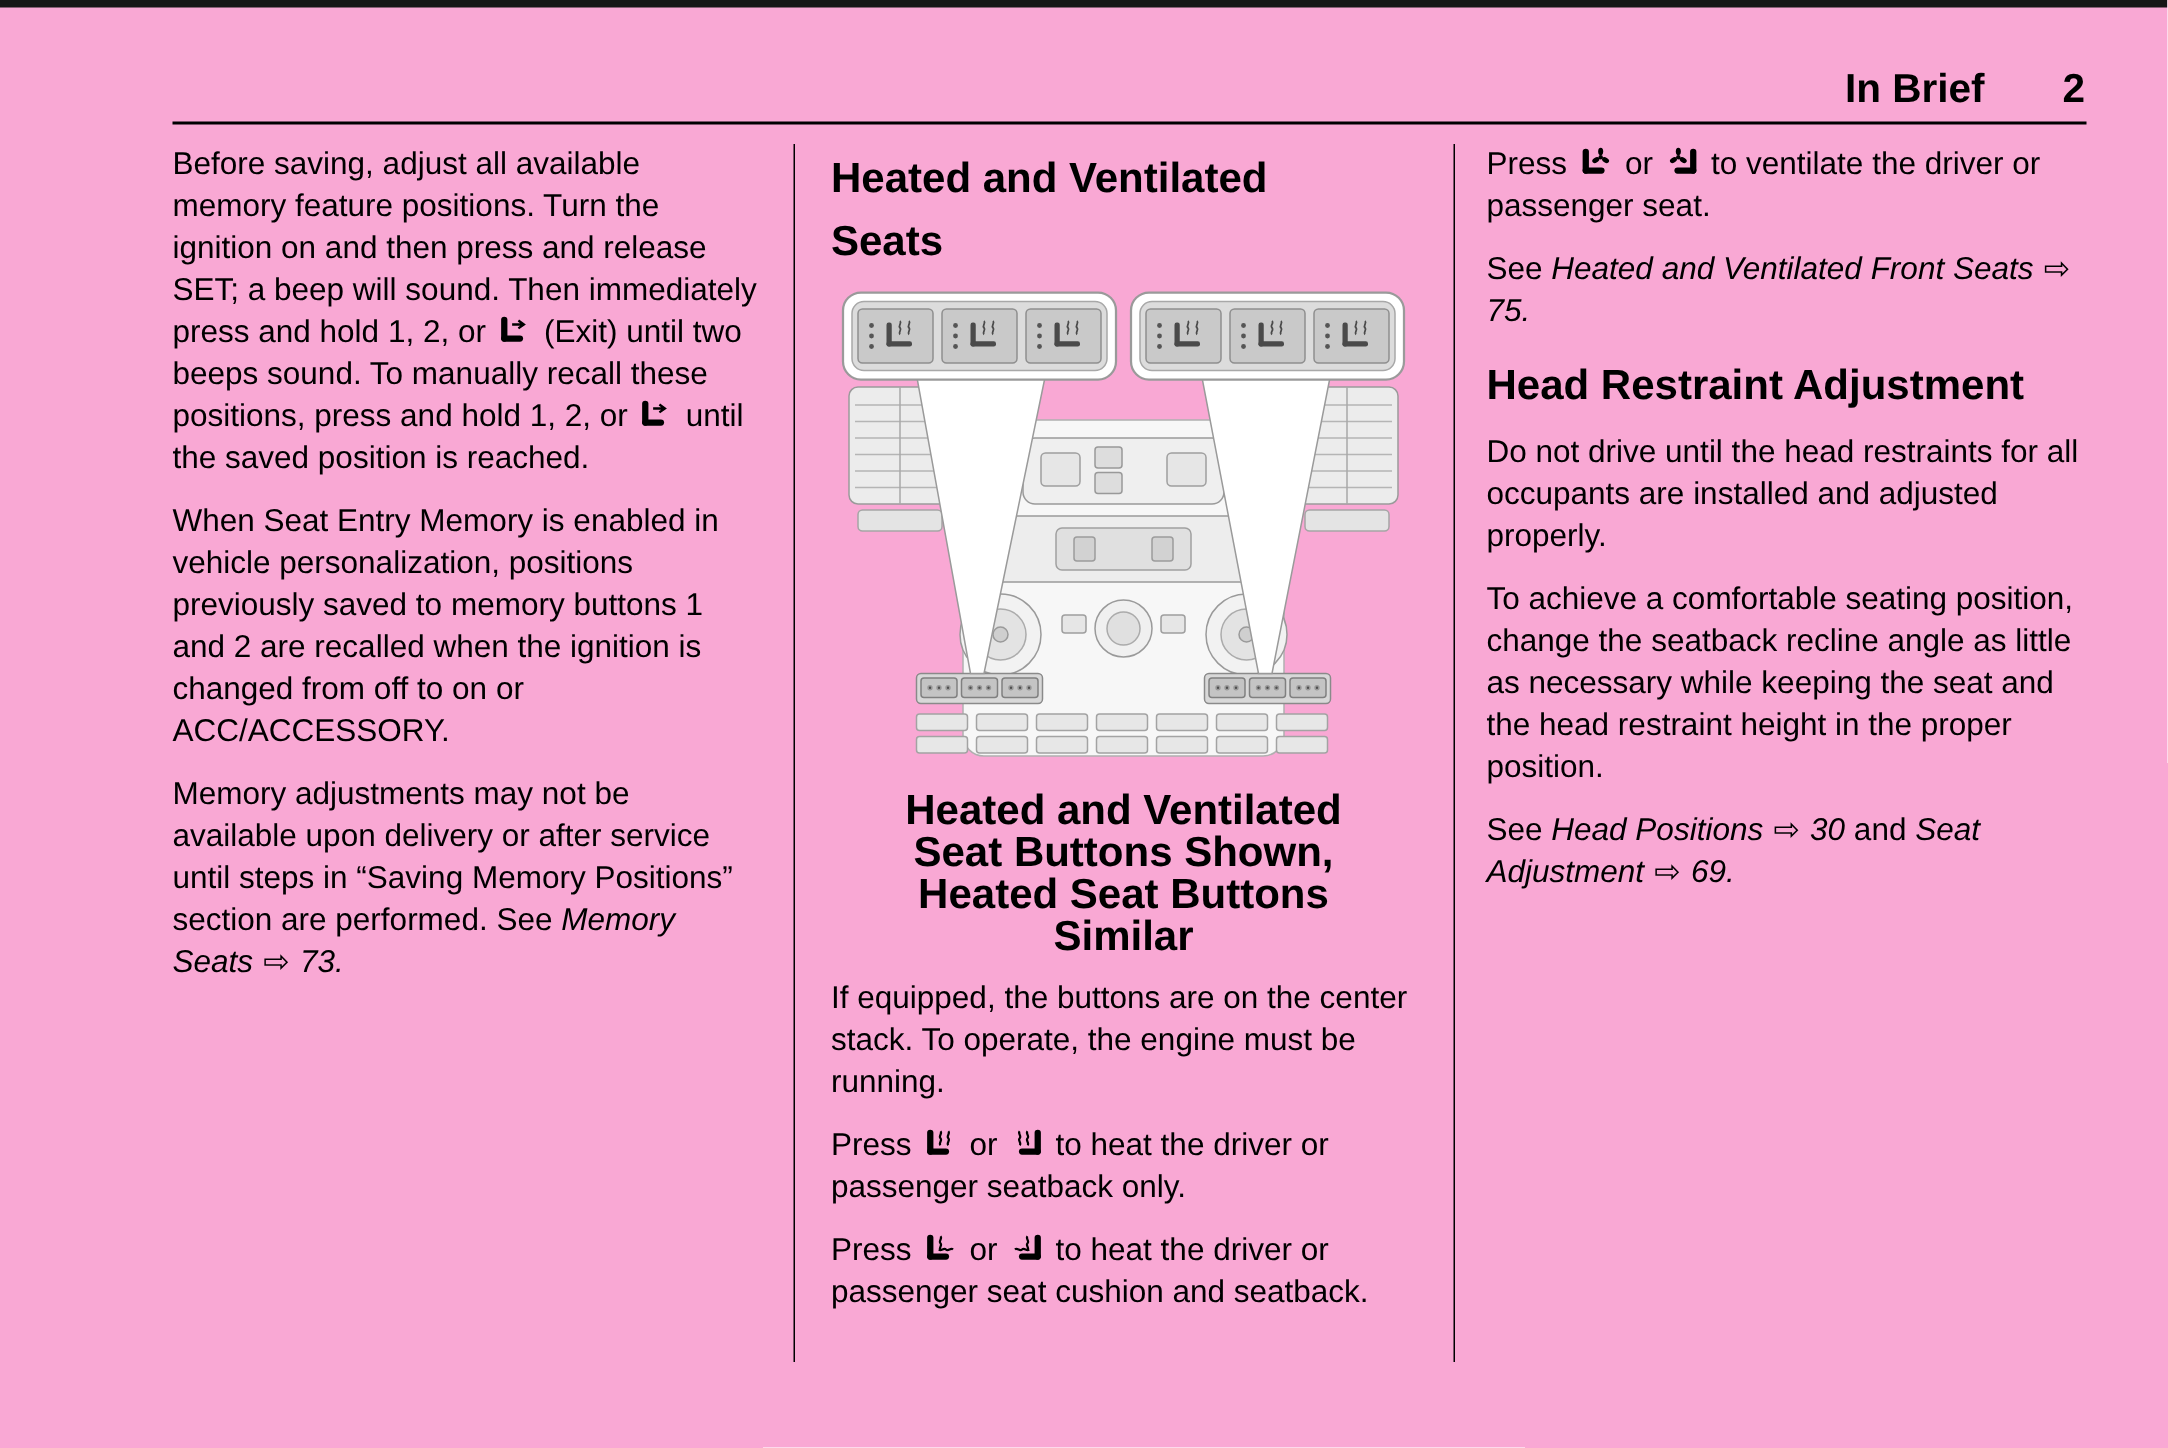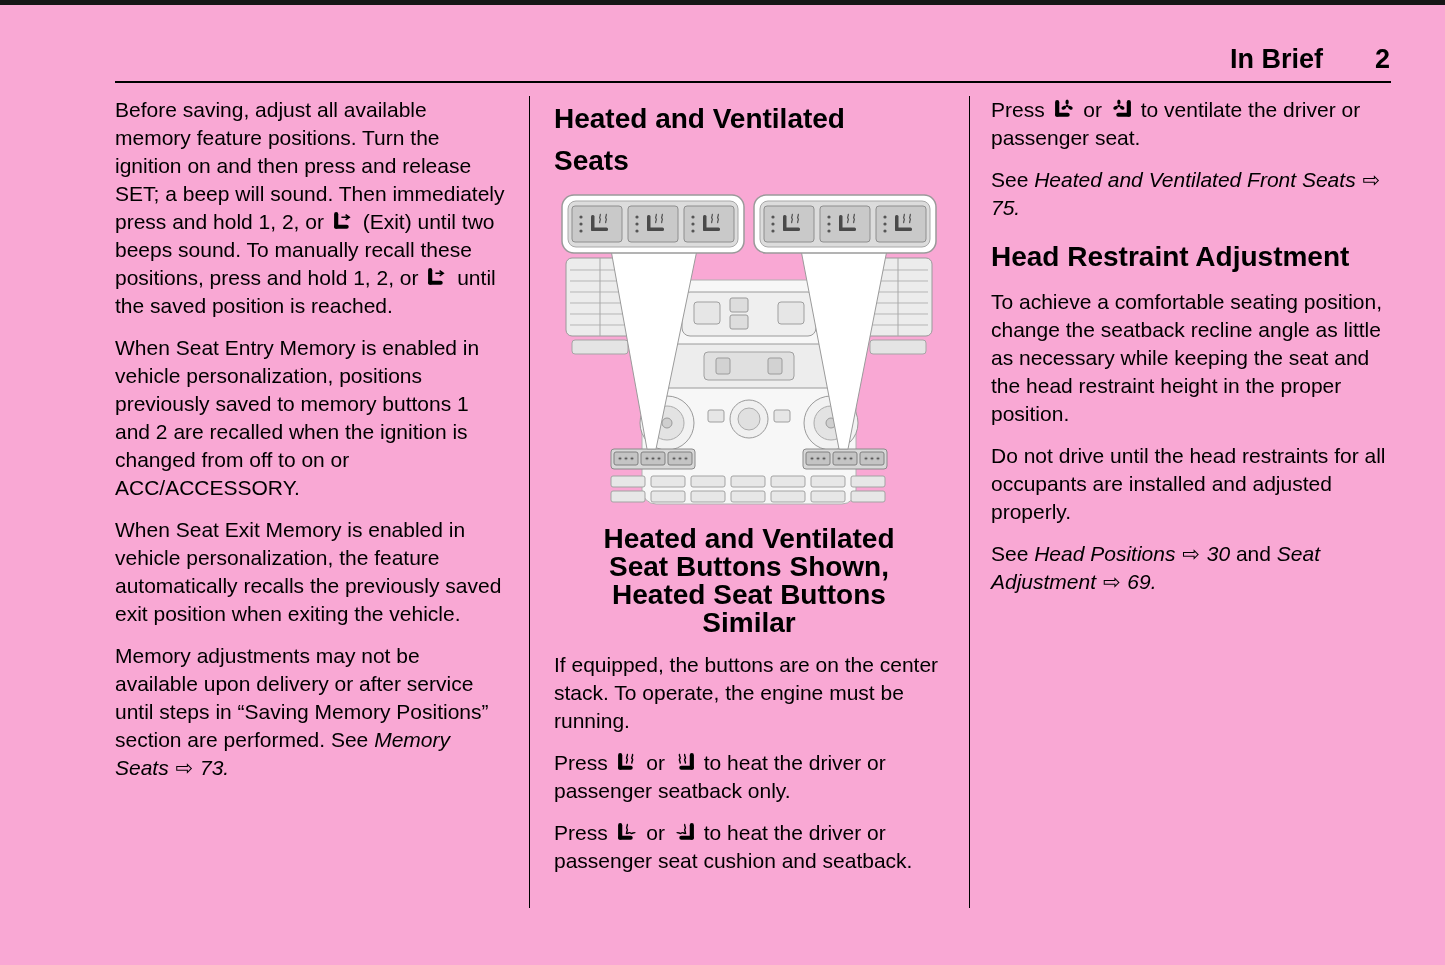--- a/index.html
+++ b/index.html
@@ -42,21 +42,20 @@
       <p><span>Before saving, adjust all available memory feature positions. Turn the ignition on and then press and release SET; a beep will sound. Then immediately press and hold 1, 2, or </span><span class="ico"><svg viewBox="0 0 22 20" width="23" height="21">
               <rect x="2" y="1" width="4" height="16" rx="2"></rect>
               <rect x="2" y="13" width="14" height="4" rx="2"></rect>
               <path d="M9 6 h6.5 M13 3.5 L16.5 6 L13 8.5" fill="none" stroke="#000" stroke-width="1.5"></path>
             </svg></span><span> (Exit) until two beeps sound. To manually recall these positions, press and hold 1, 2, or </span><span class="ico"><svg viewBox="0 0 22 20" width="23" height="21">
               <rect x="2" y="1" width="4" height="16" rx="2"></rect>
               <rect x="2" y="13" width="14" height="4" rx="2"></rect>
               <path d="M9 6 h6.5 M13 3.5 L16.5 6 L13 8.5" fill="none" stroke="#000" stroke-width="1.5"></path>
             </svg></span><span> until the saved position is reached.</span></p>
       <p>When Seat Entry Memory is enabled in vehicle personalization, positions previously saved to memory buttons 1 and 2 are recalled when the ignition is changed from off to on or ACC/ACCESSORY.</p>
-      <p>When Seat Exit Memory is enabled in vehicle personalization, the feature automatically recalls the previously saved exit position when exiting the vehicle.</p>
       <p><span>Memory adjustments may not be available upon delivery or after service until steps in “Saving Memory Positions” section are performed. See </span><span class="it">Memory Seats</span><span class="arrow"> ⇨ </span><span class="it">73.</span></p>
     </div>
 
     <div class="divider"></div>
 
     <div class="col col2">
       <h2>Heated and Ventilated Seats</h2>
 
       <div class="figure">
         <svg width="390" height="318" viewBox="0 0 390 318">
@@ -216,20 +215,20 @@
               <circle cx="13.5" cy="6.5" r="1.4"></circle>
               <ellipse cx="13.5" cy="2.9" rx="1.6" ry="2.4"></ellipse>
               <ellipse cx="13.5" cy="2.9" rx="1.6" ry="2.4" transform="rotate(120 13.5 6.5)"></ellipse>
               <ellipse cx="13.5" cy="2.9" rx="1.6" ry="2.4" transform="rotate(240 13.5 6.5)"></ellipse>
             </svg></span><span> to ventilate the driver or passenger seat.</span></p>
 
       <p><span>See </span><span class="it">Heated and Ventilated Front Seats</span><span class="arrow"> ⇨ </span><span class="it">75.</span></p>
 
       <h2>Head Restraint Adjustment</h2>
 
+      <p>Do not drive until the head restraints for all occupants are installed and adjusted properly.</p>
       <p>To achieve a comfortable seating position, change the seatback recline angle as little as necessary while keeping the seat and the head restraint height in the proper position.</p>
-      <p>Do not drive until the head restraints for all occupants are installed and adjusted properly.</p>
 
       <p><span>See </span><span class="it">Head Positions</span><span class="arrow"> ⇨ </span><span class="it">30</span><span> and </span><span class="it">Seat Adjustment</span><span class="arrow"> ⇨ </span><span class="it">69.</span></p>
     </div>
 
   </div>
 </div>
 
 </body></html>

